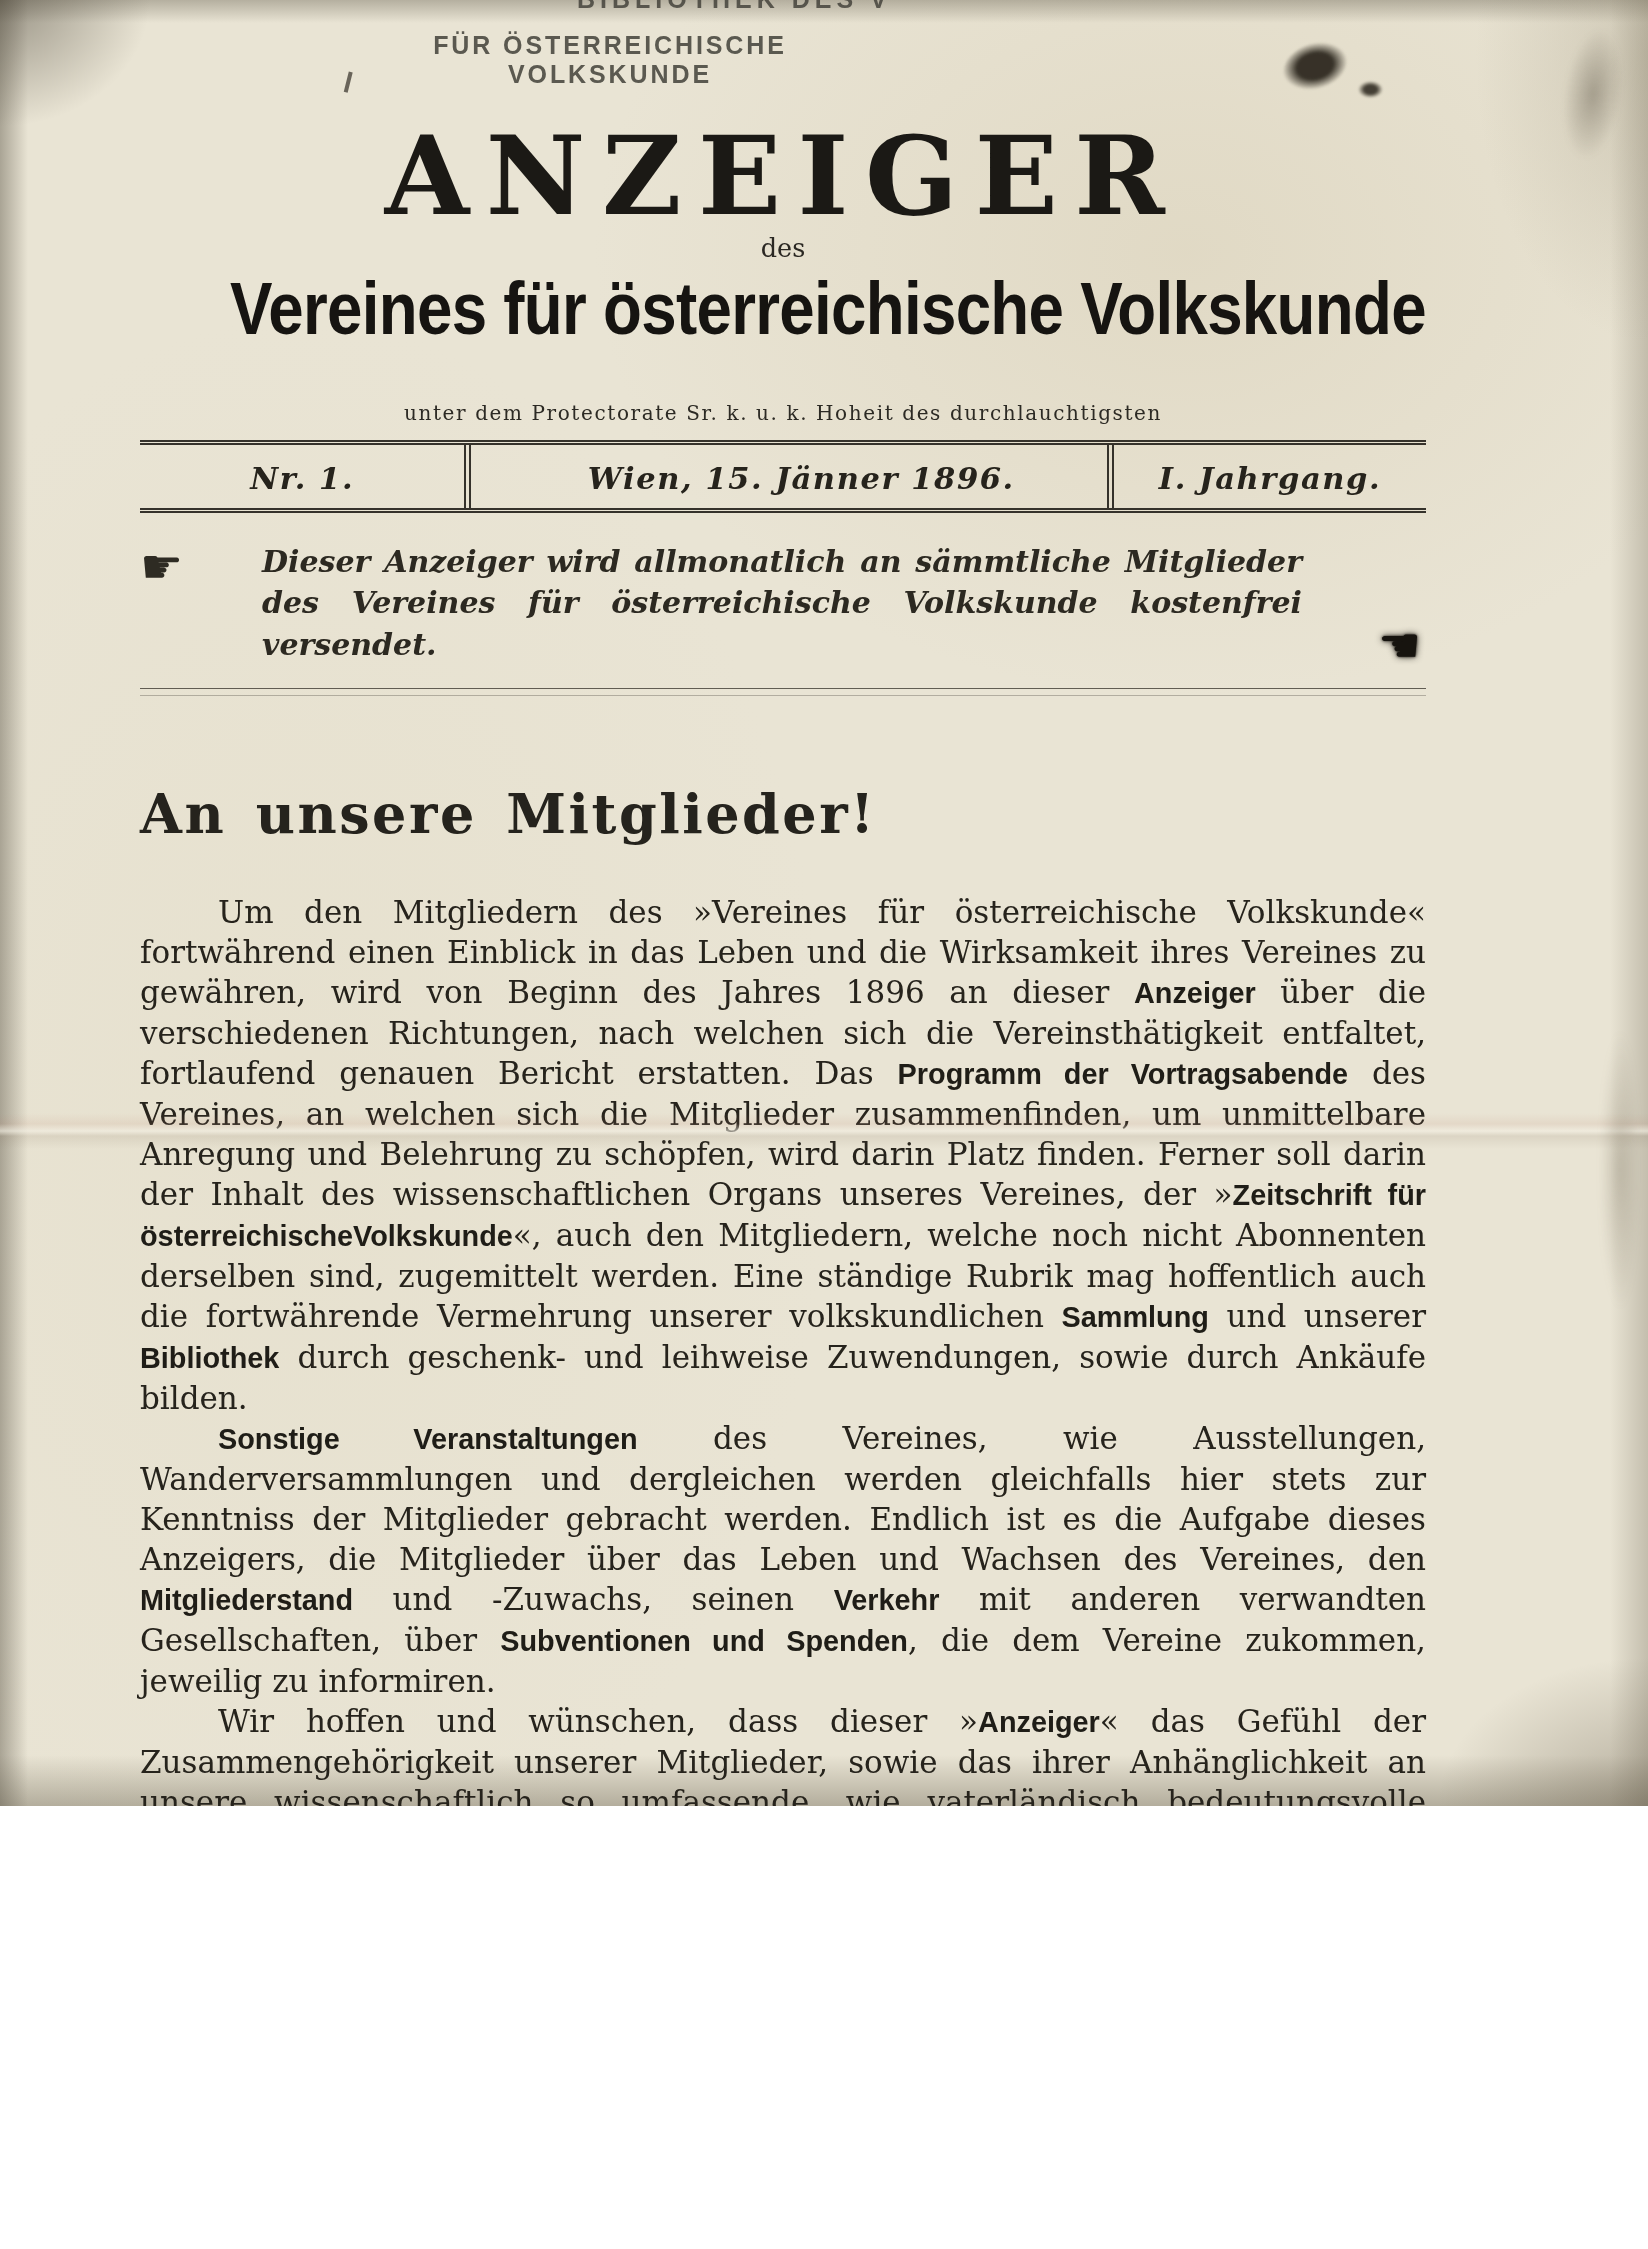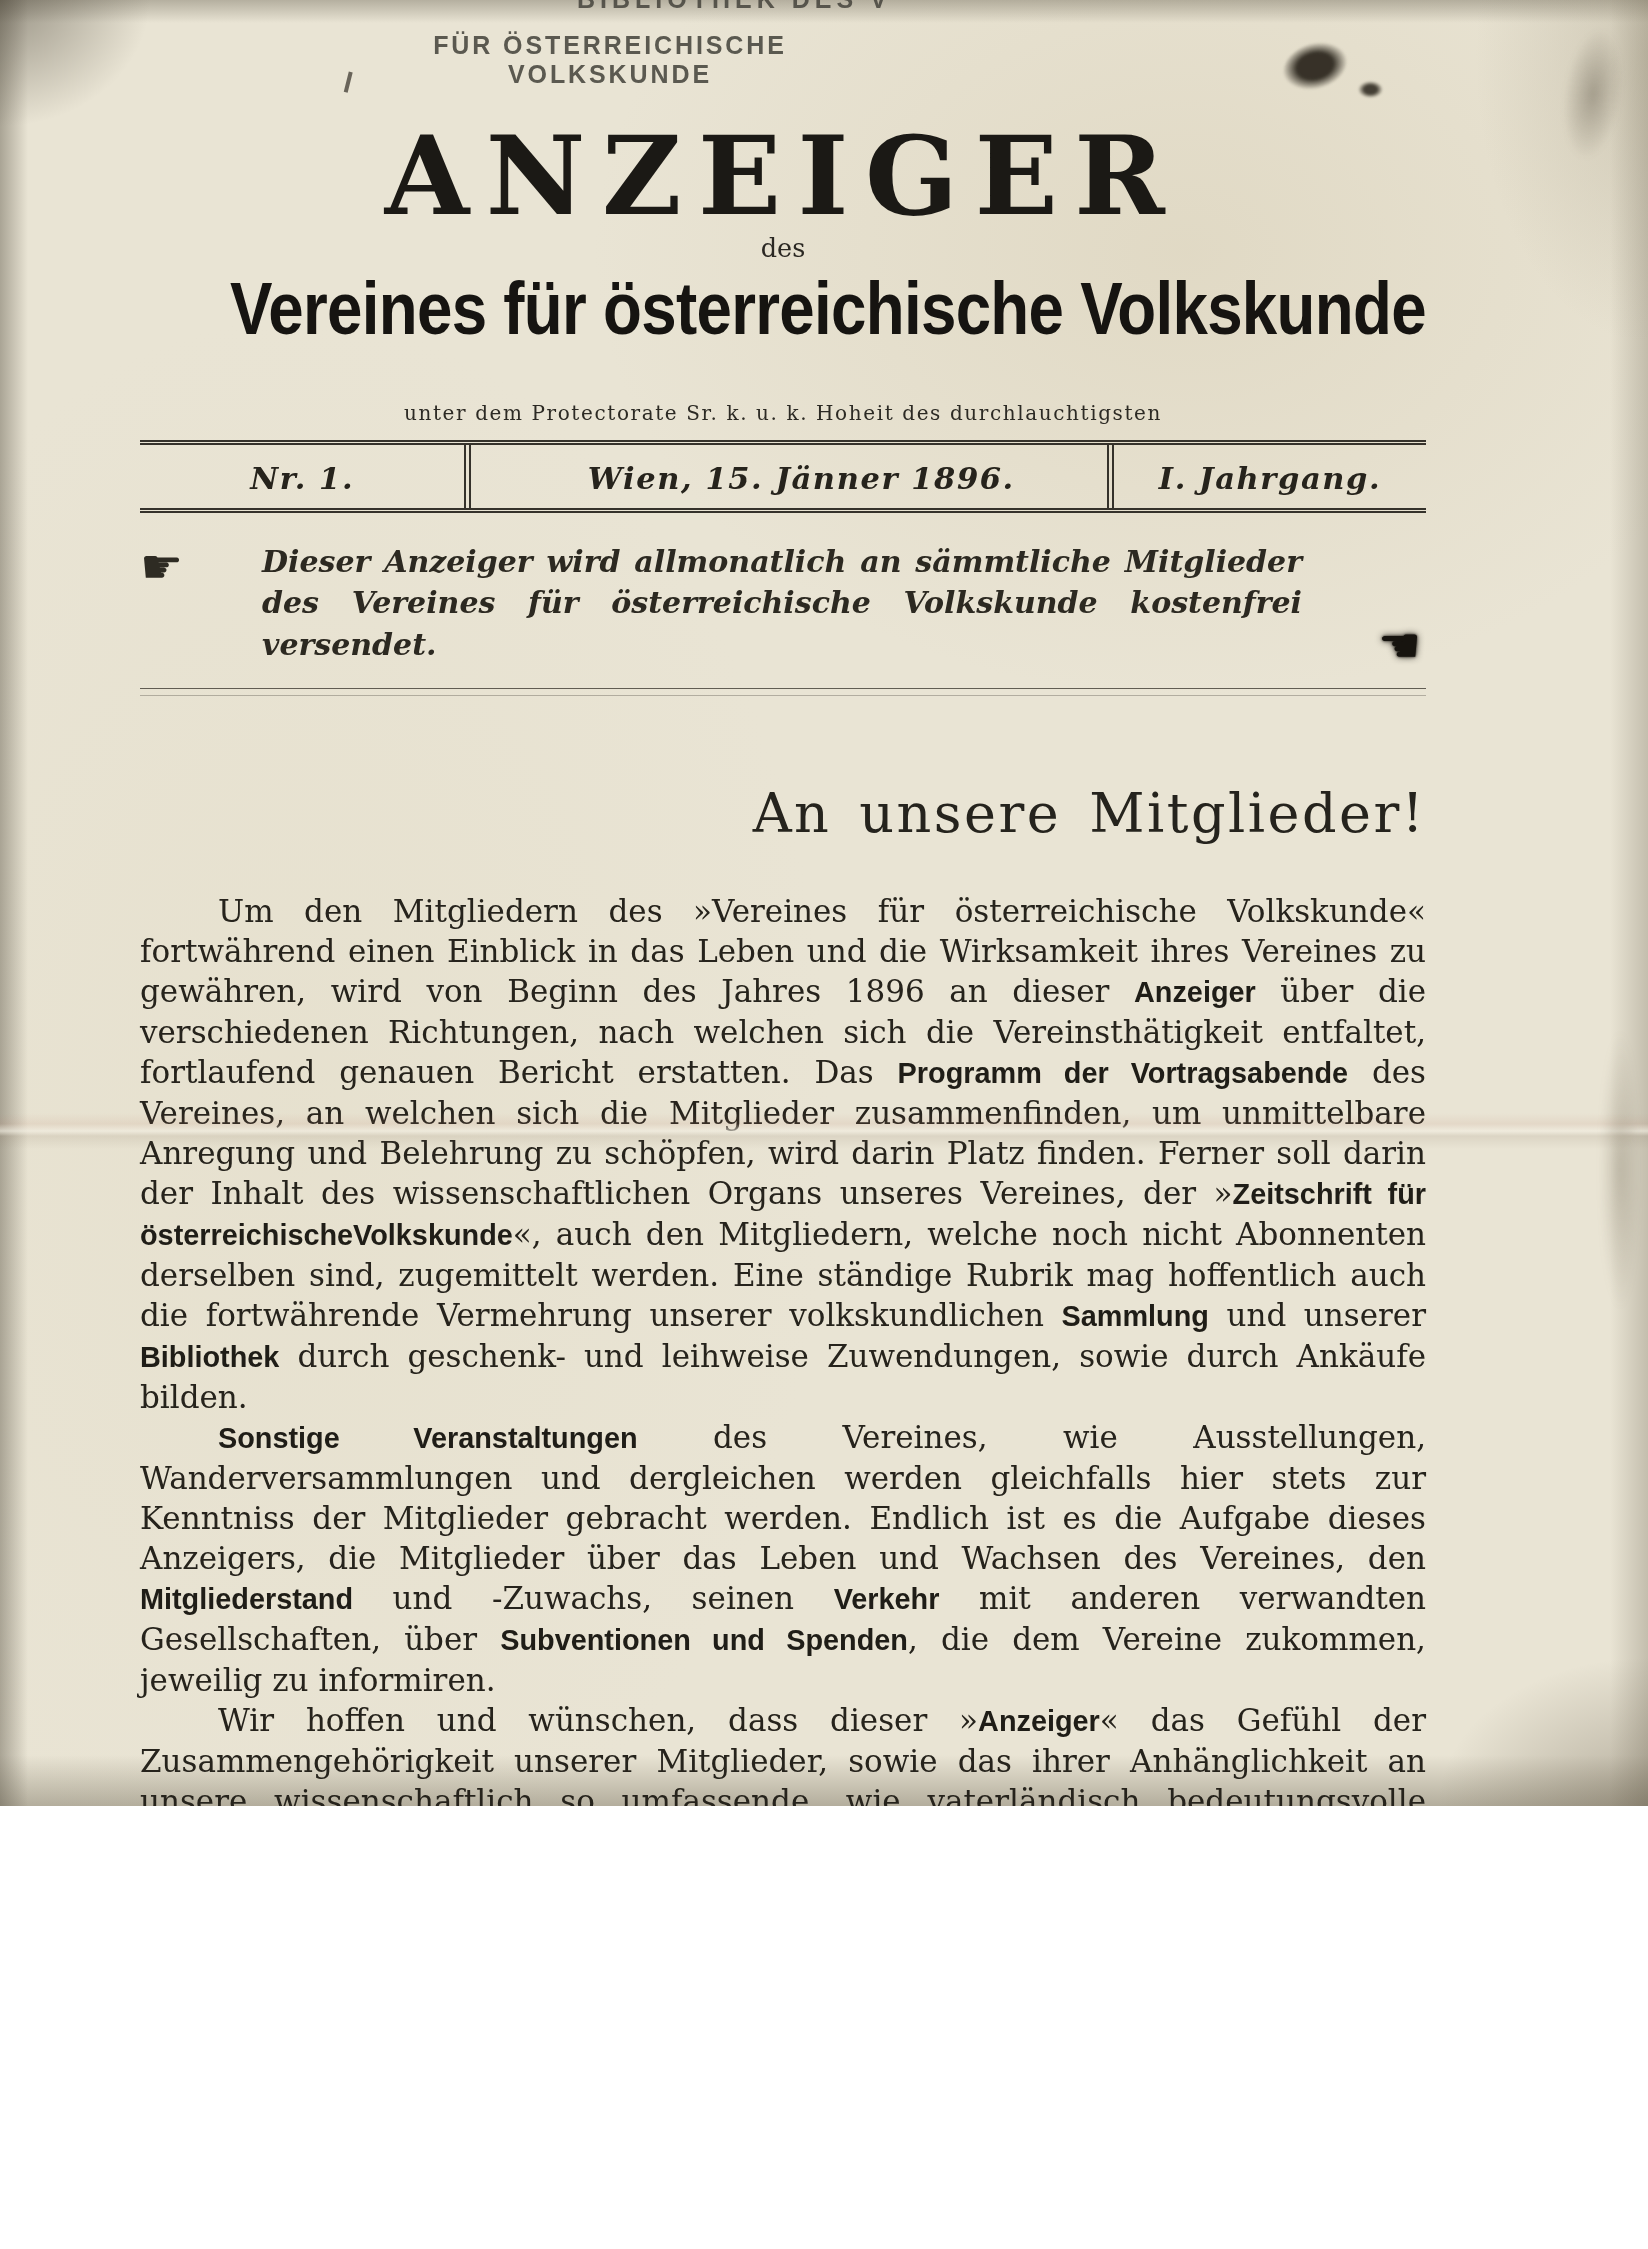--- a/index.html
+++ b/index.html
@@ -101,22 +101,22 @@
     filter: blur(0.5px);
   }
   .notice-rule {
     margin-top: 23px; height: 5.8px;
     border-top: 1.6px solid rgba(52,48,40,0.75);
     border-bottom: 0.8px solid rgba(52,48,40,0.30);
   }
 
   
   .heading {
-    margin: 86px 0 0 0; text-align: right;
-    font-size: 54px; font-weight: normal;
+    margin: 86px 0 0 0; text-align: left;
+    font-size: 54px; font-weight: bold;
     letter-spacing: 2.5px; word-spacing: 8.2px;
     color: #25231d;
   }
   .article {
     margin-top: 46px;
     font-size: 31px; line-height: 40px;
     text-align: justify; color: #26231c;
   }
   .article p { margin: 0; text-indent: 78px; }
   .emph {

